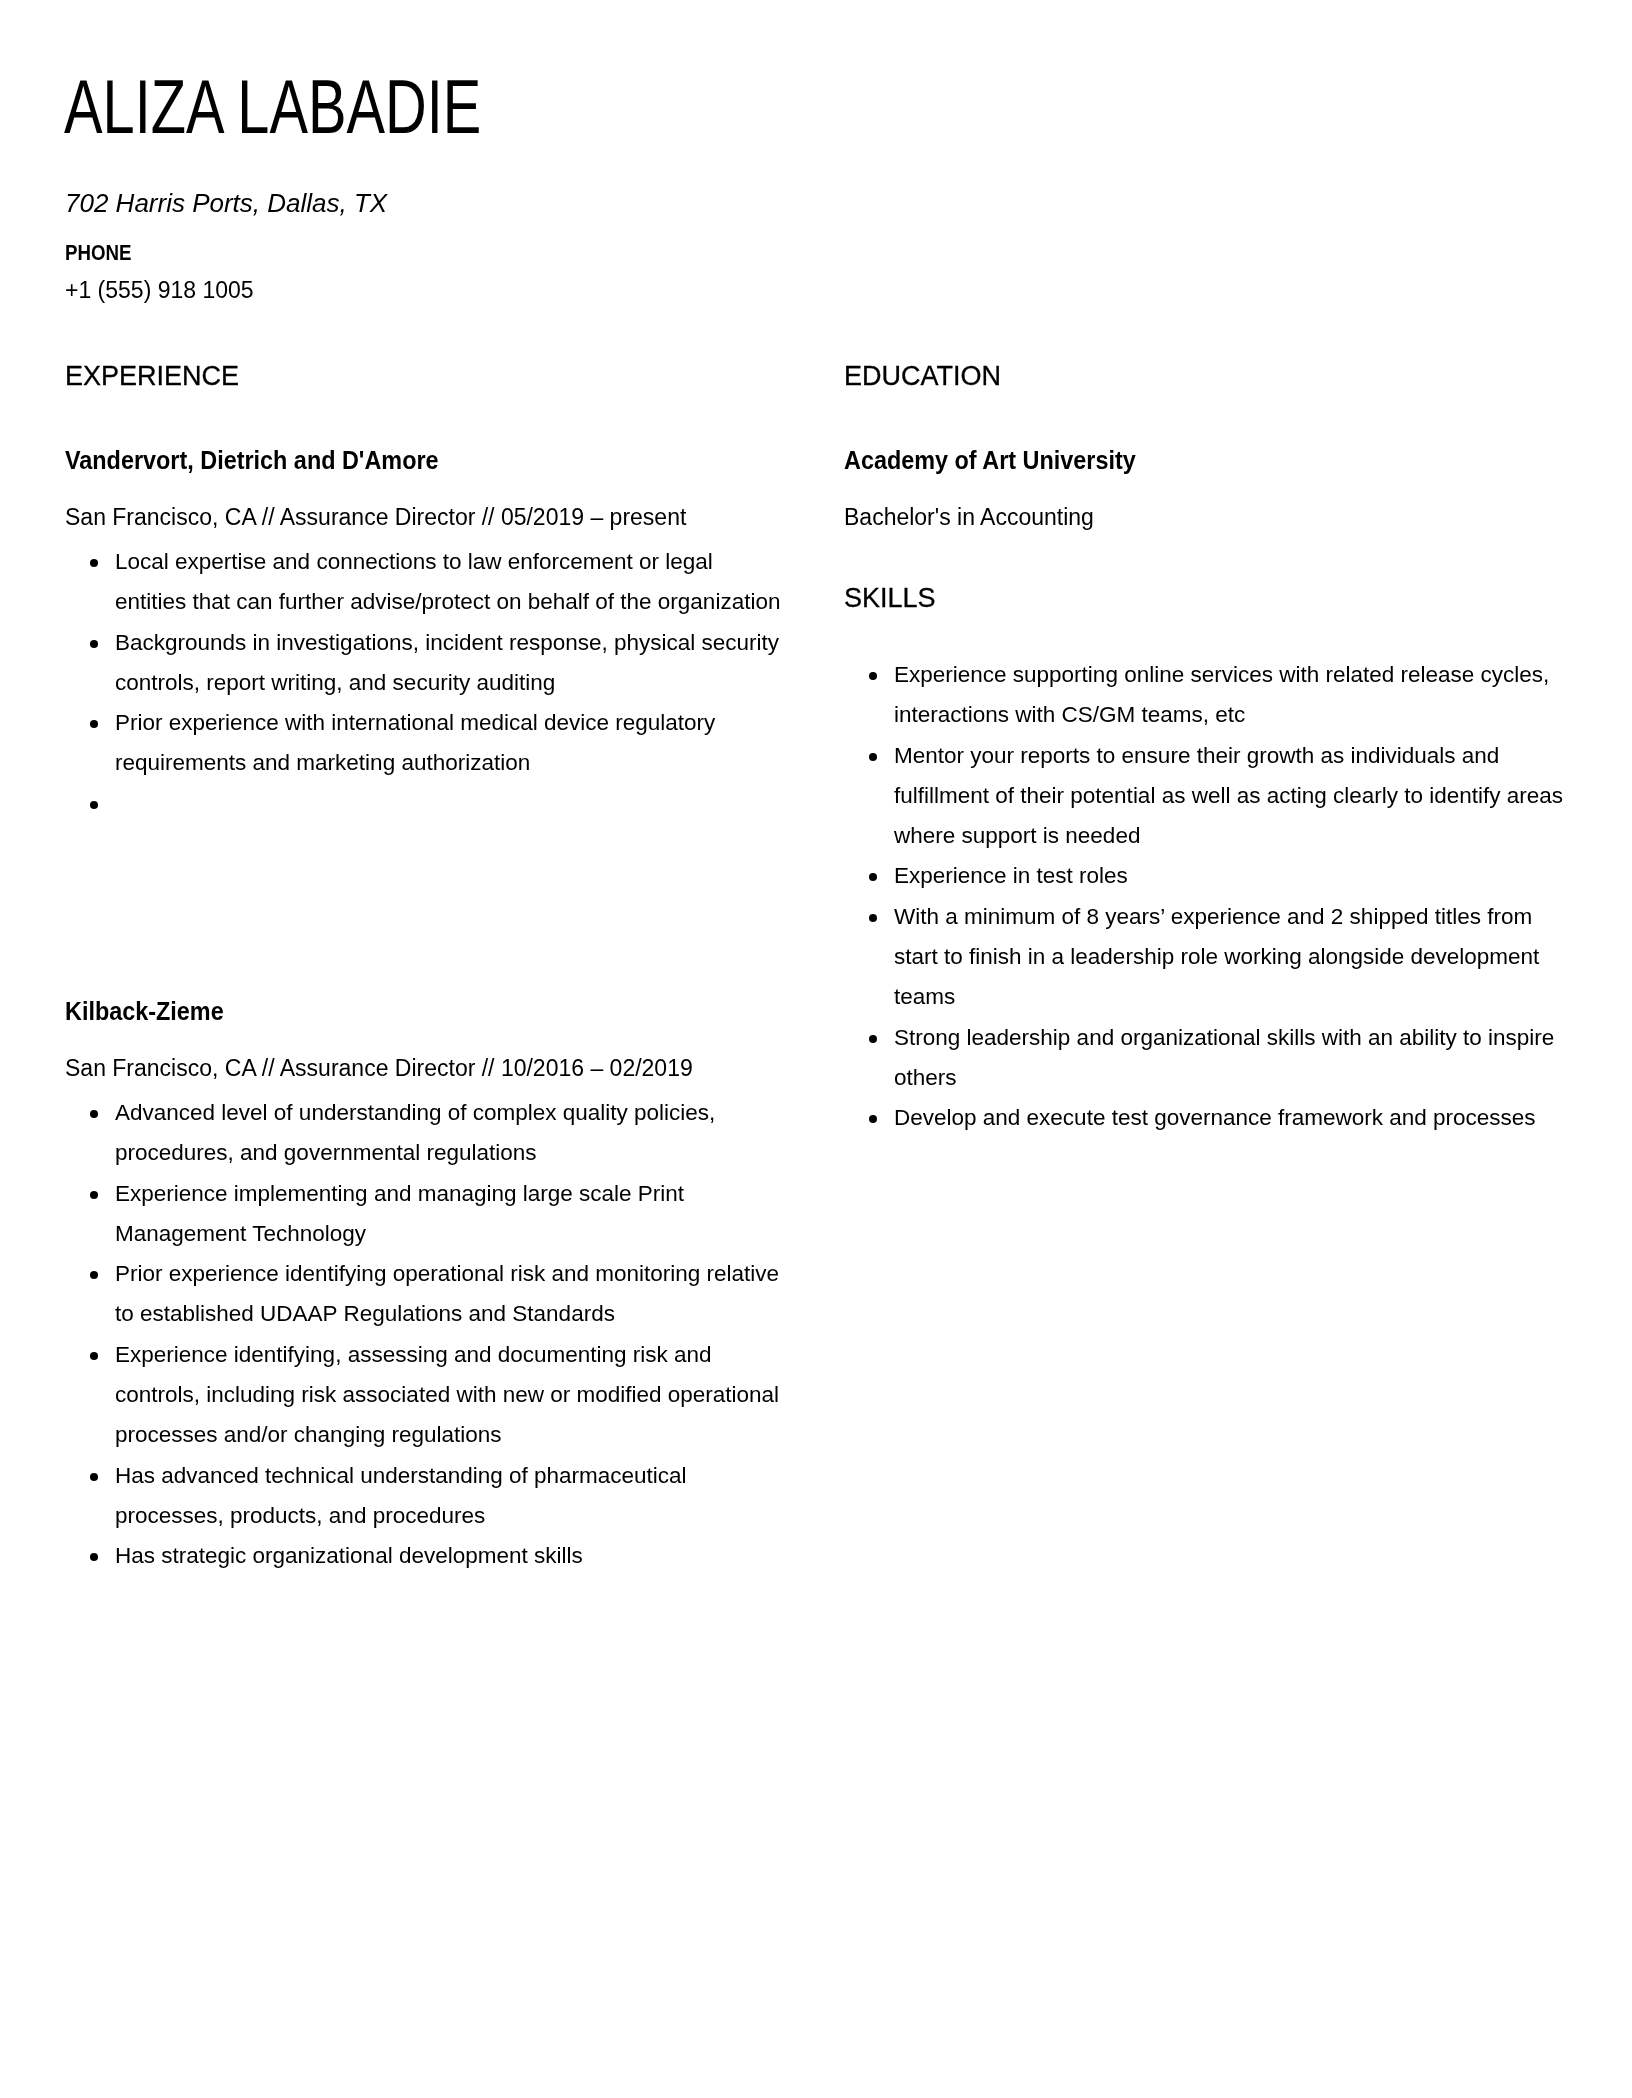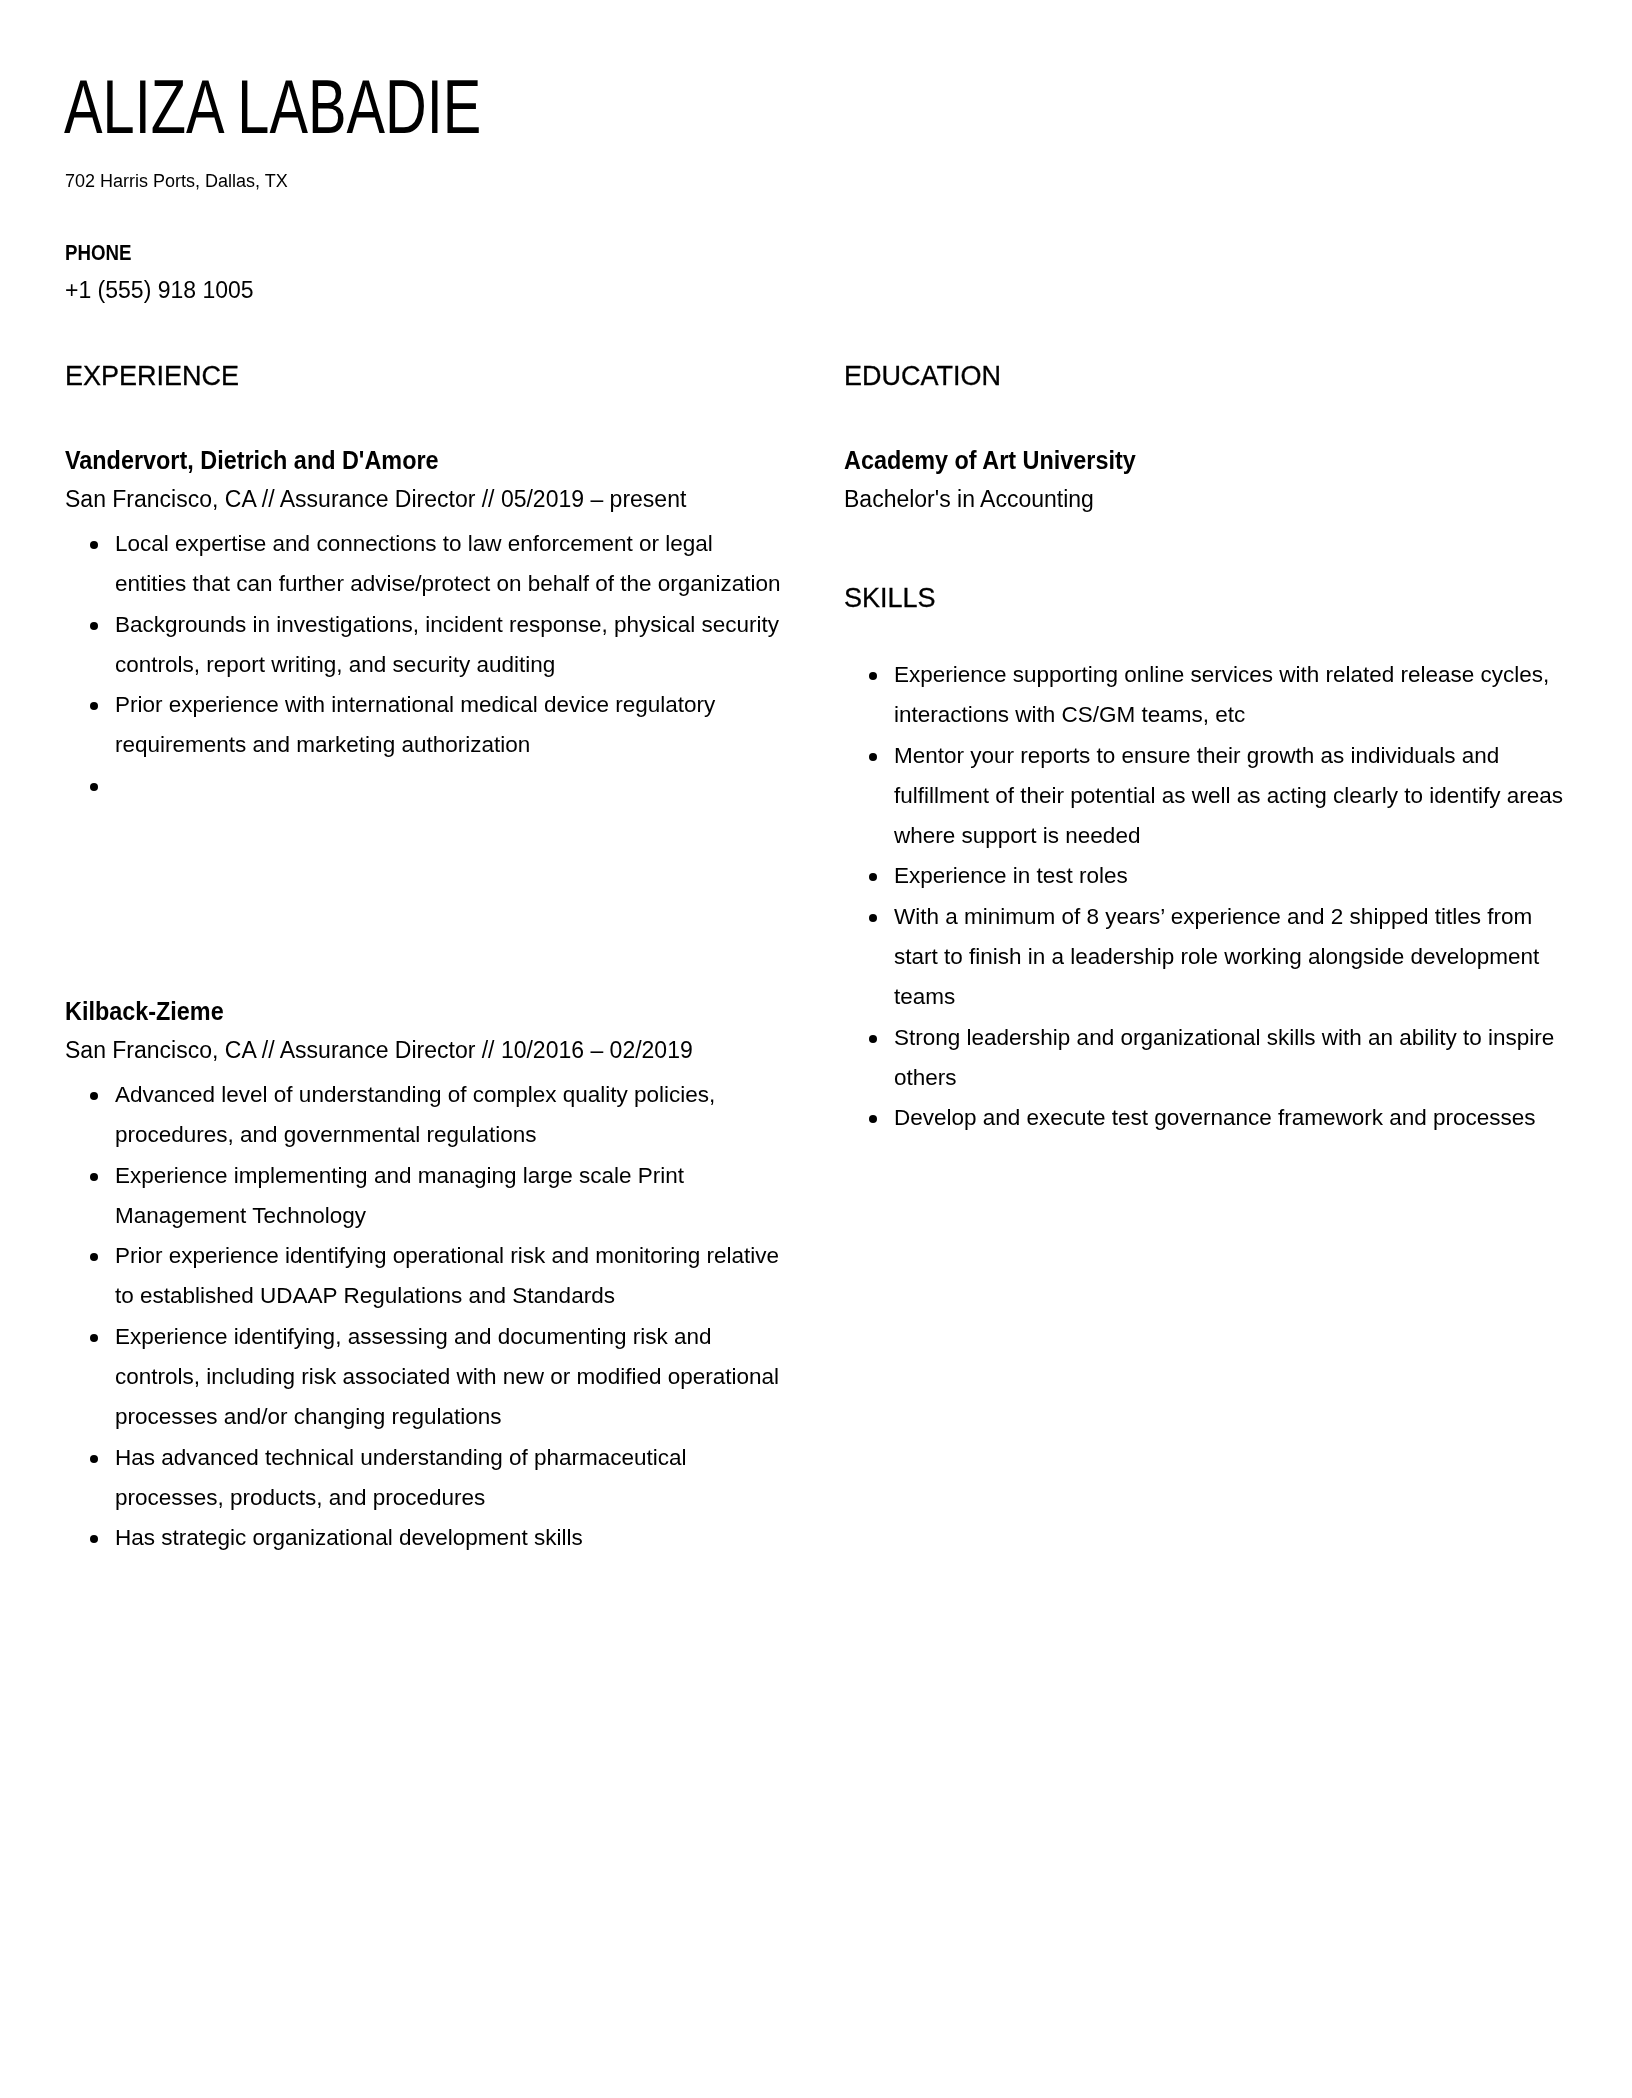--- a/index.html
+++ b/index.html
@@ -30,24 +30,25 @@
     line-height: 90px;
     font-weight: normal;
     letter-spacing: 0px;
     white-space: nowrap;
     transform-origin: left top;
     transform: scaleX(0.76);
   }
   .address {
     position: absolute;
     left: 65px;
-    top: 164px;
-    font-size: 18px;
+    top: 186px;
+    font-size: 26px;
     line-height: 34px;
     white-space: nowrap;
+    font-style: italic;
   }
   .contact-label {
     position: absolute;
     left: 65px;
     top: 239px;
     font-size: 22px;
     line-height: 28px;
     font-weight: bold;
     letter-spacing: 0px;
     transform-origin: left top;
@@ -87,21 +88,21 @@
   .entry-title {
     margin: 0;
     font-size: 26px;
     line-height: 32px;
     font-weight: bold;
     white-space: nowrap;
     transform-origin: left top;
     transform: scaleX(0.9);
   }
   .entry-meta {
-    margin: 8px 0 0 0;
+    margin: 26px 0 0 0;
     font-size: 23px;
     line-height: 30px;
     white-space: nowrap;
   }
   ul.bullets {
     list-style: none;
     margin: 10px 0 0 0;
     padding: 0;
   }
   ul.bullets li {

